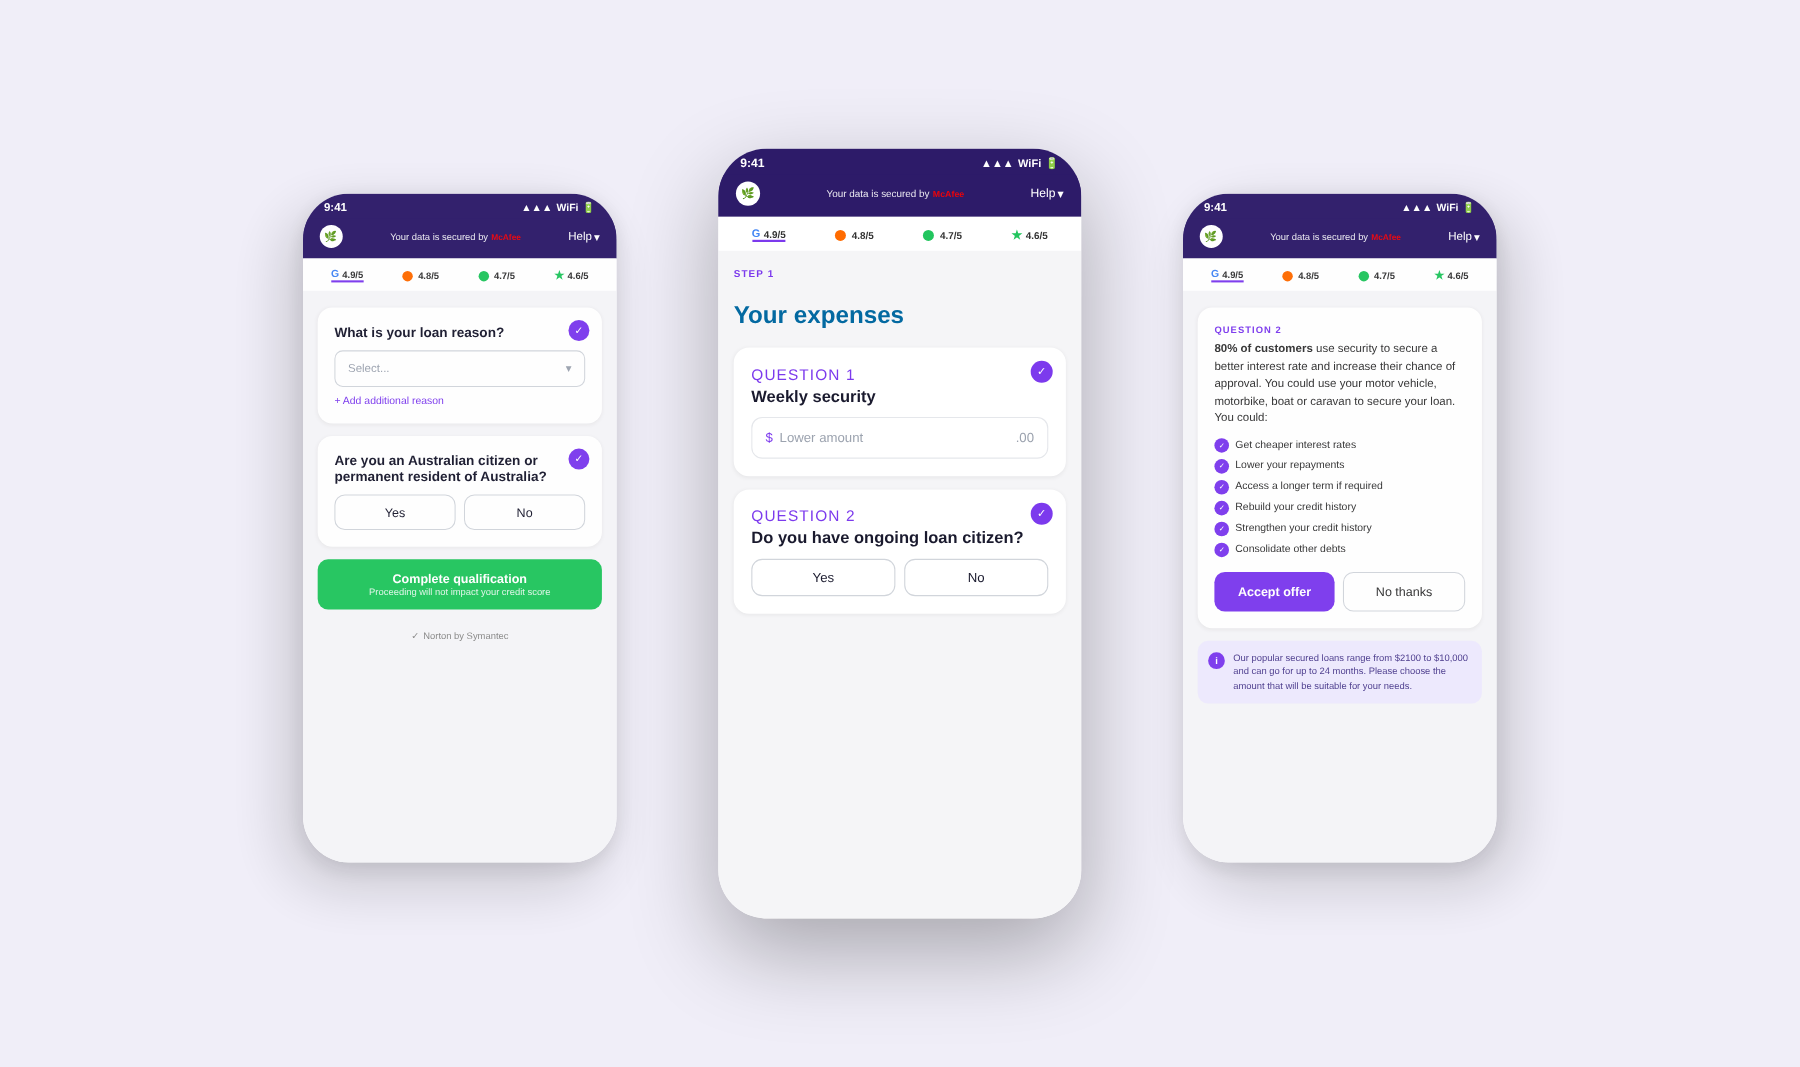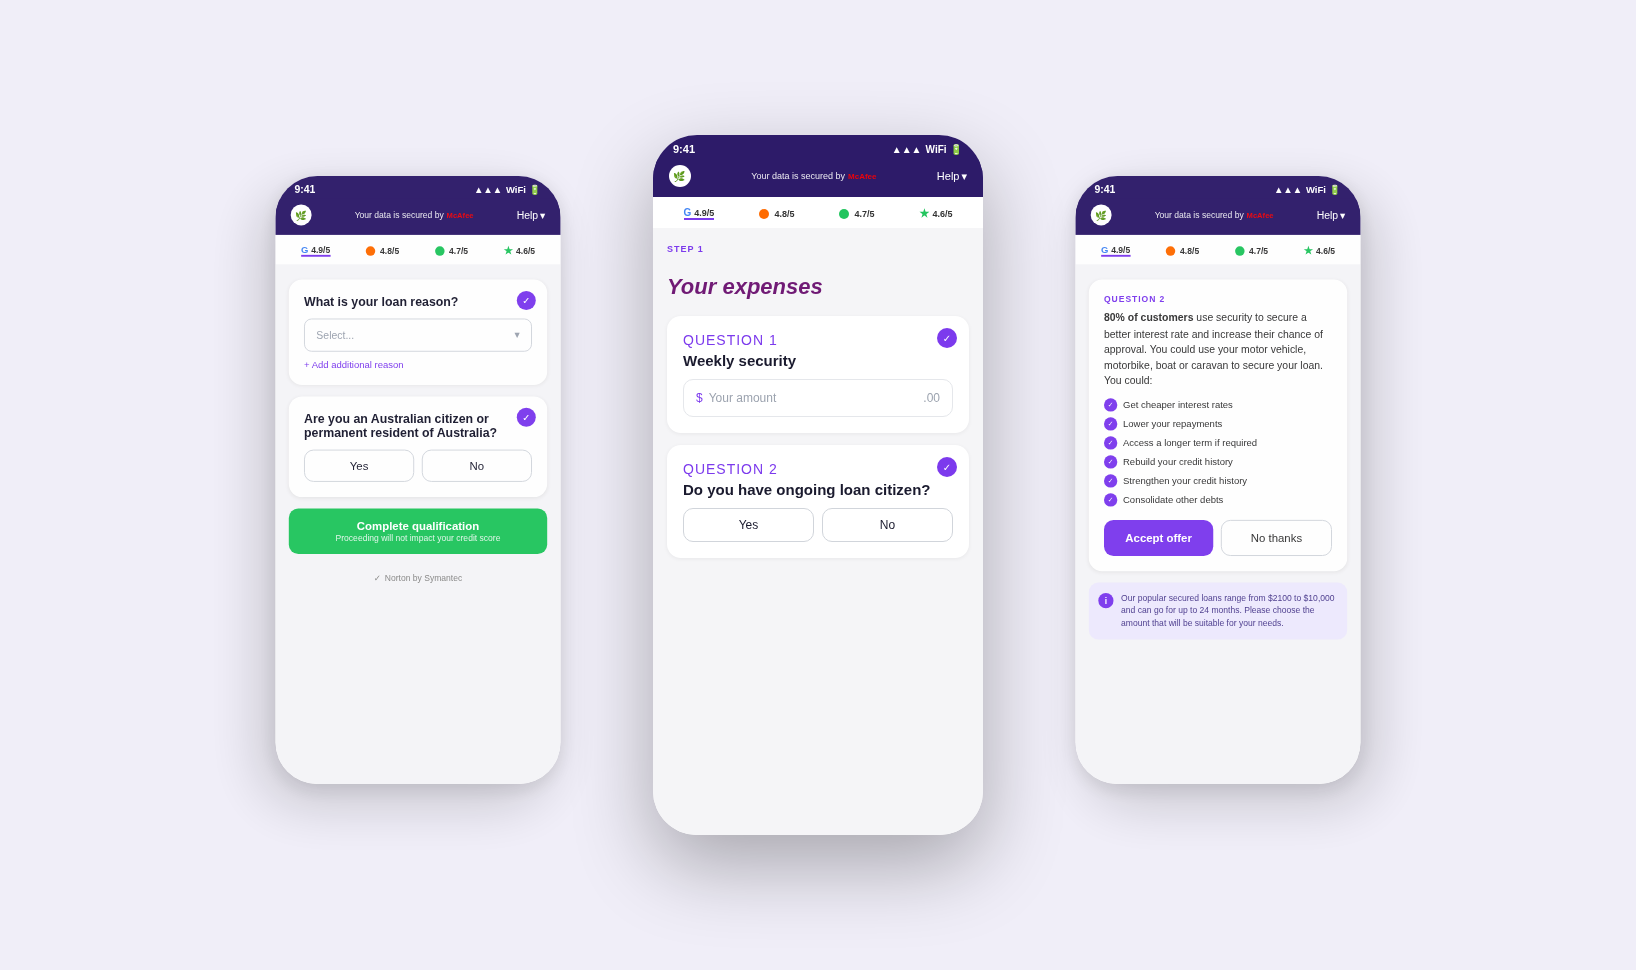--- a/index.html
+++ b/index.html
@@ -272,23 +272,22 @@
       font-weight: 700;
       color: #7c3aed;
       letter-spacing: 1px;
       text-transform: uppercase;
       margin-bottom: 20px;
     }
 
     .big-title {
       font-size: 22px;
       font-weight: 800;
-      color: #701a75;
+      color: #0369a1;
       margin-bottom: 4px;
-      font-style: italic;
     }
 
     .subtitle {
       font-size: 11px;
       color: #555;
       line-height: 1.4;
     }
 
     .subtitle em {
       color: #7c3aed;
@@ -600,21 +599,21 @@
           <div class="step-label">STEP 1</div>
           <div class="big-title">Your expenses</div>
         </div>
 
         <div class="card">
           <div class="card-check">✓</div>
           <div class="question-label">QUESTION 1</div>
           <div class="question-title">Weekly security</div>
           <div class="amount-field">
             <span class="currency">$</span>
-            <span class="amount-placeholder">Your amount</span>
+            <span class="amount-placeholder">Lower amount</span>
             <span class="amount-decimal">.00</span>
           </div>
         </div>
 
         <div class="card">
           <div class="card-check">✓</div>
           <div class="question-label">QUESTION 2</div>
           <div class="question-title">Do you have ongoing loan citizen?</div>
           <div class="btn-row">
             <div class="btn-outline">Yes</div>

